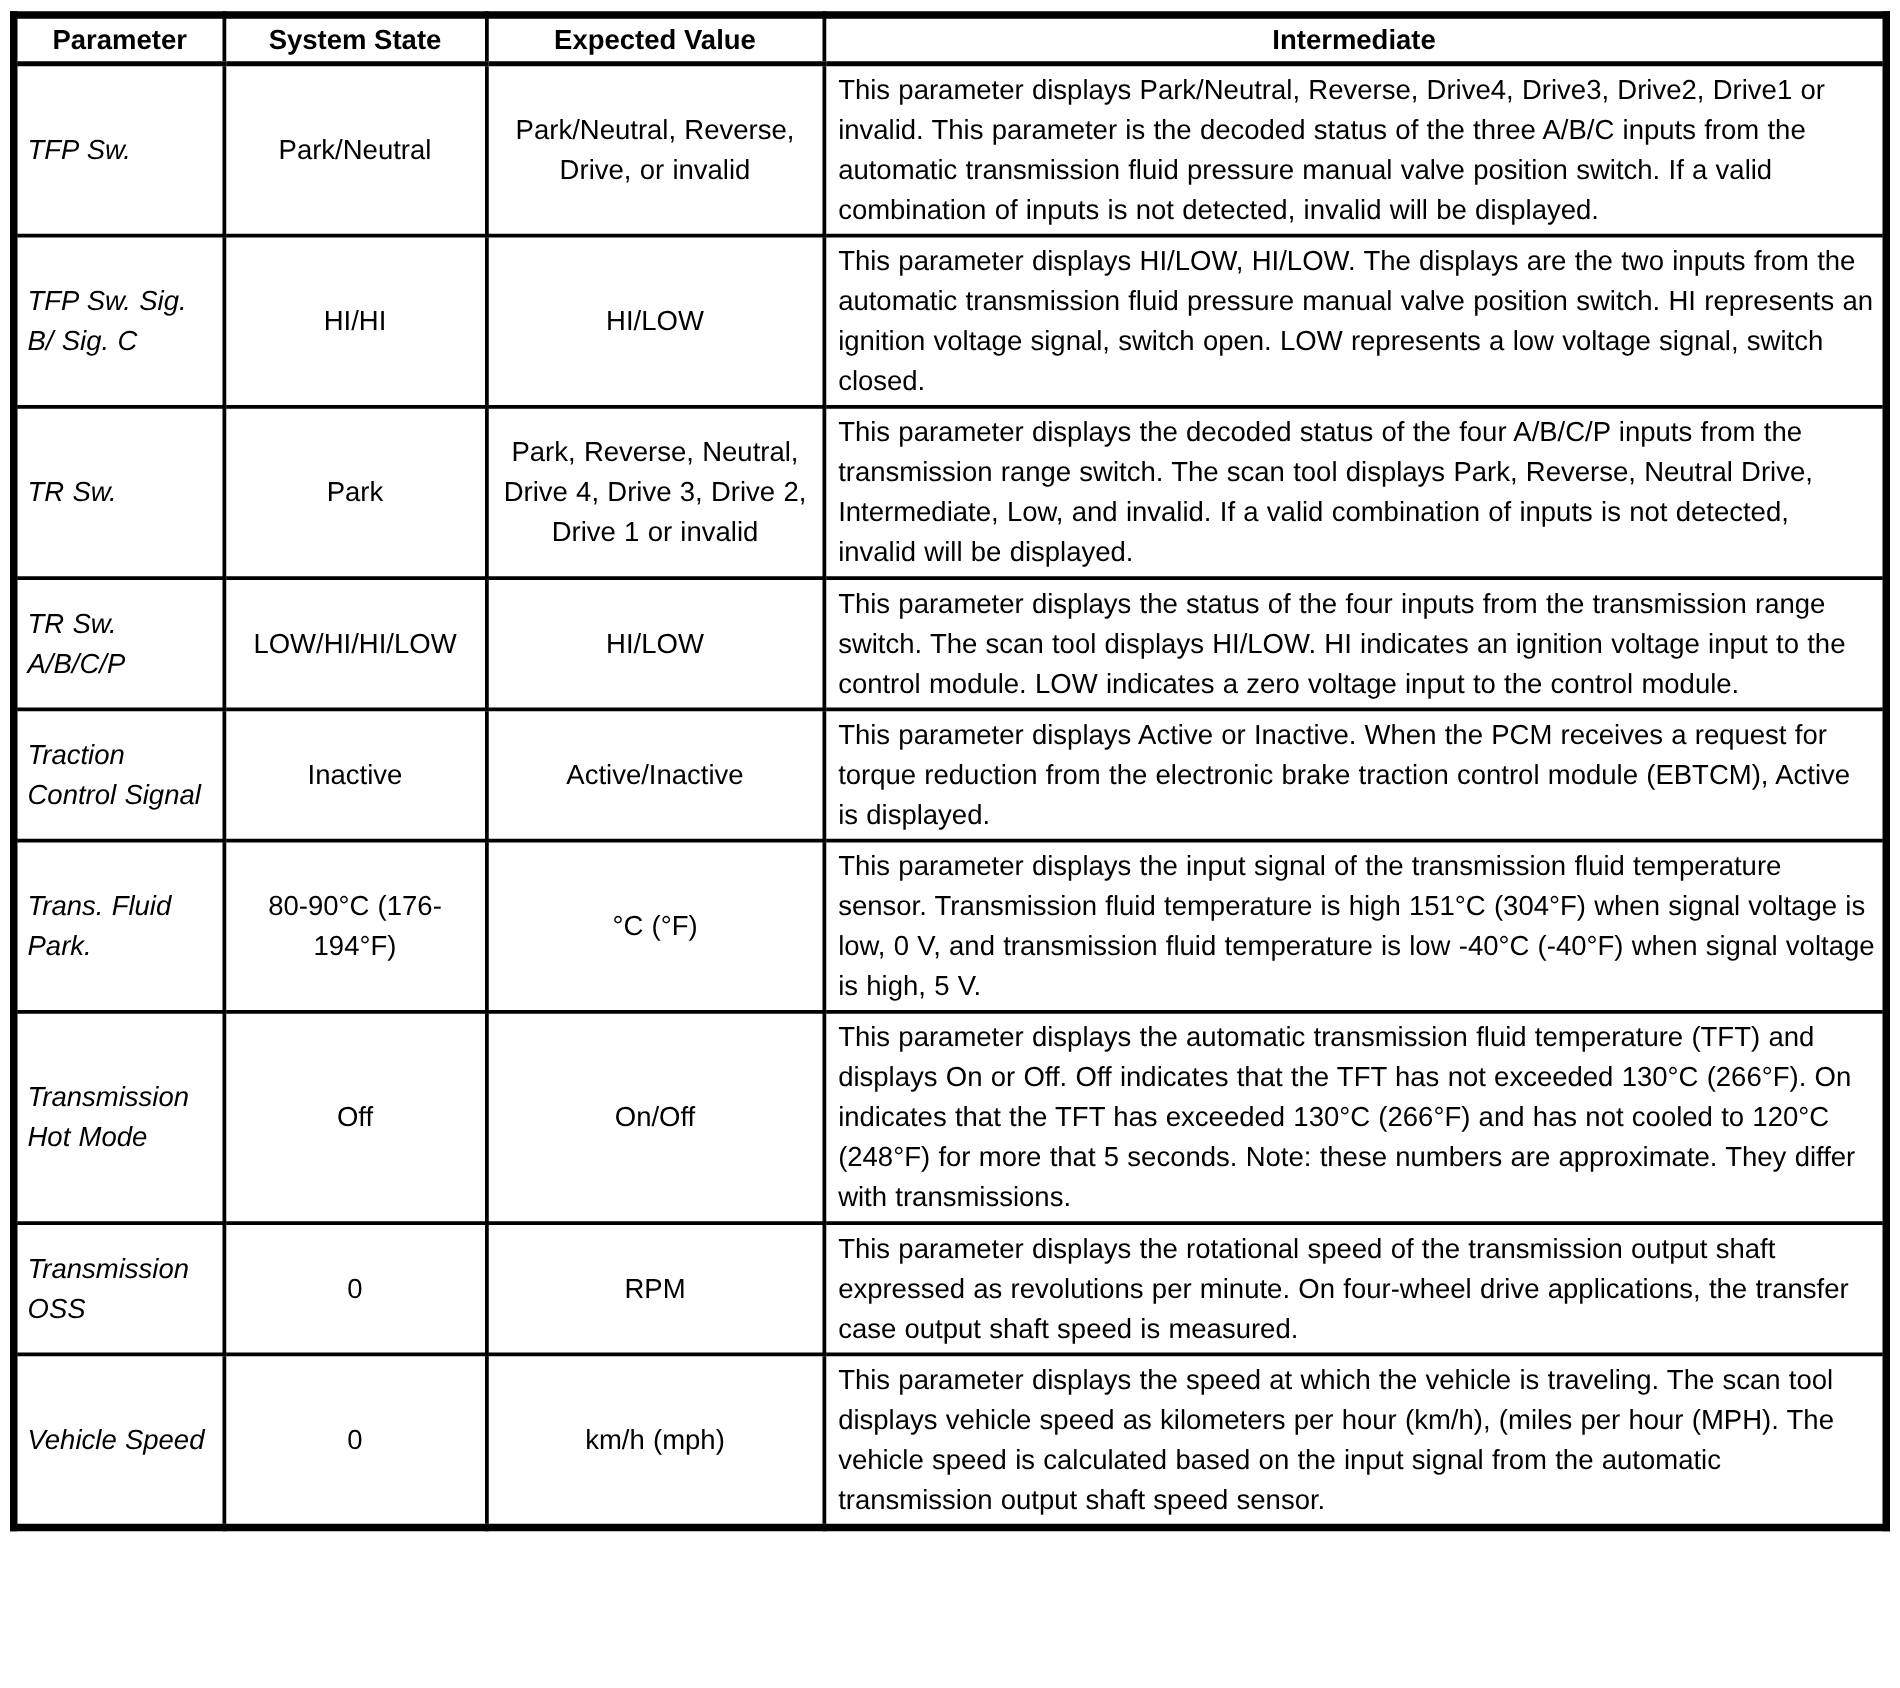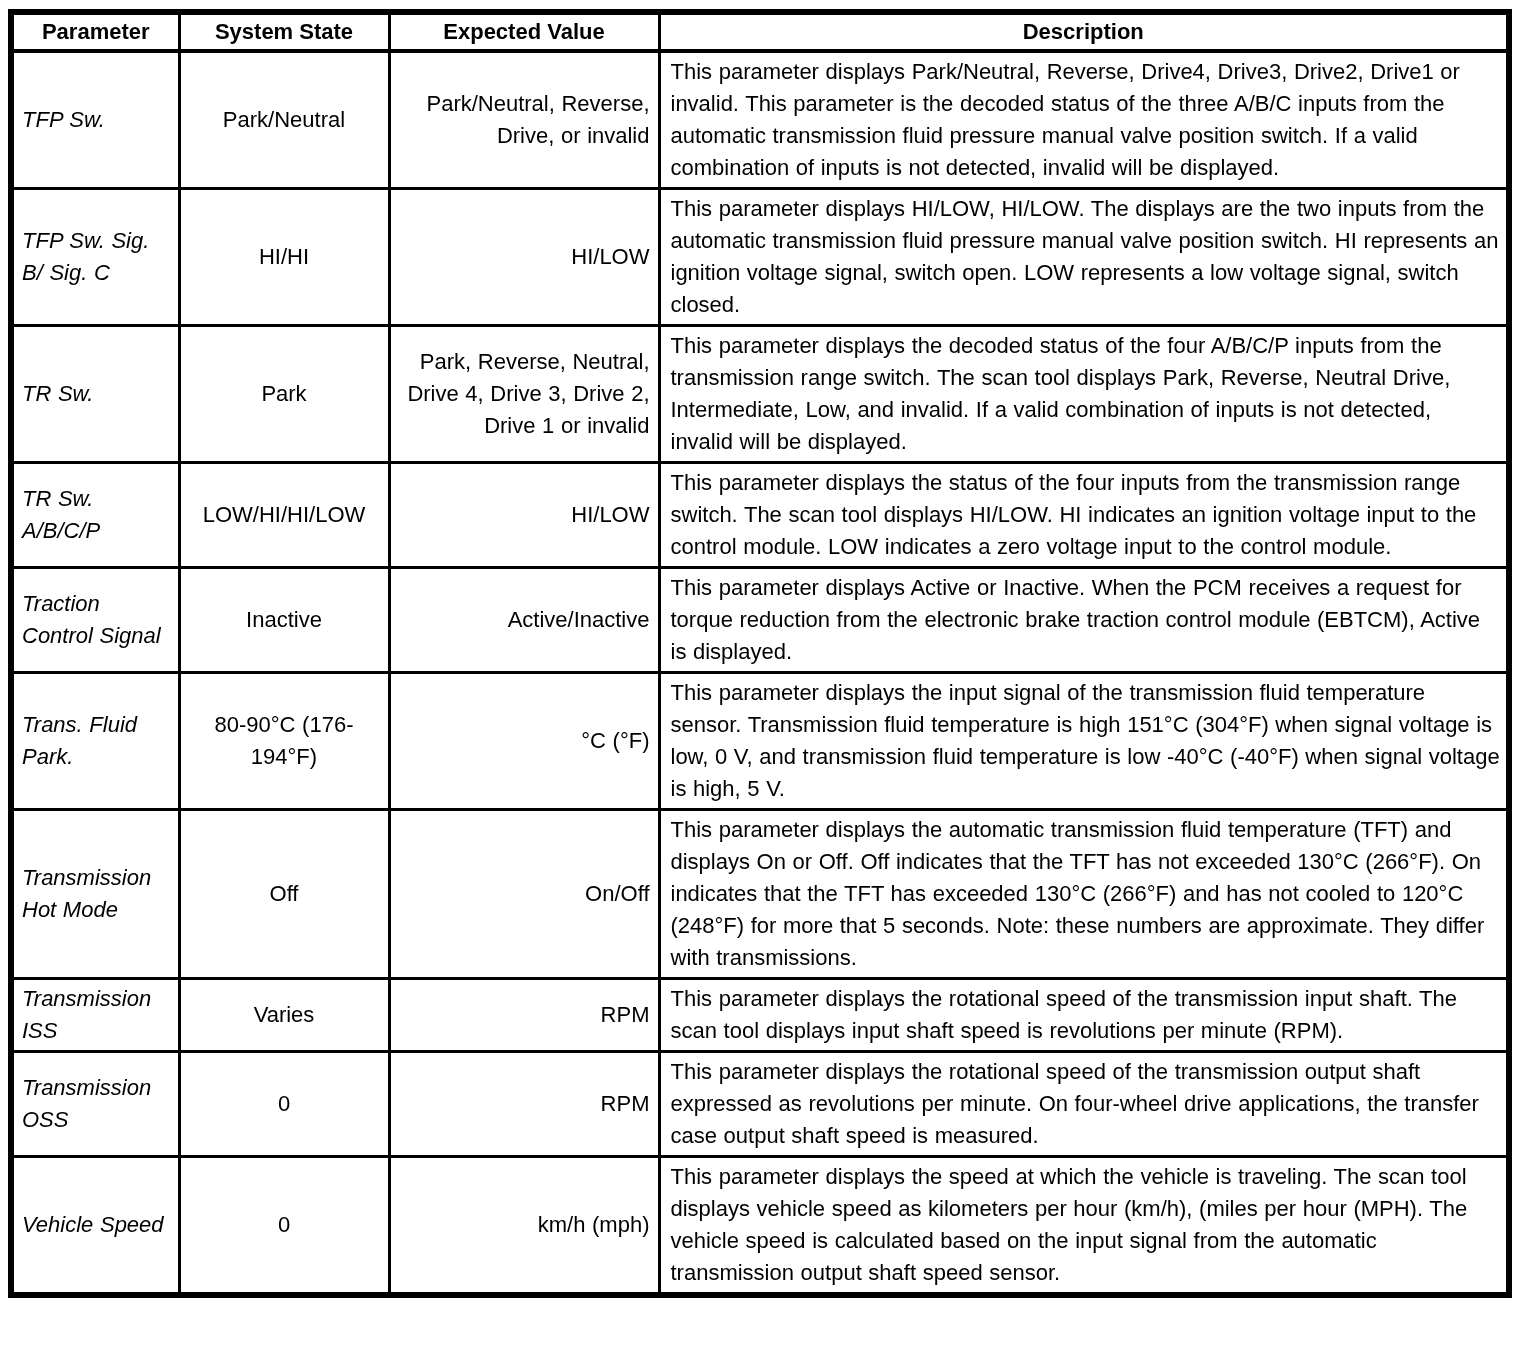--- a/index.html
+++ b/index.html
@@ -53,21 +53,21 @@
   td.td-param {
     text-align: left;
     padding-left: 8px;
     padding-right: 8px;
     font-style: italic;
   }
   td.td-state {
     text-align: center;
   }
   td.td-expected {
-    text-align: right;
+    text-align: center;
     padding-left: 8px;
     padding-right: 8px;
   }
   td.td-desc {
     text-align: left;
     padding-left: 10px;
     padding-right: 6px;
   }
 </style>
 </head>
@@ -79,21 +79,21 @@
       <col class="c-param">
       <col class="c-state">
       <col class="c-expected">
       <col class="c-desc">
     </colgroup>
     <thead>
       <tr>
         <th>Parameter</th>
         <th>System State</th>
         <th>Expected Value</th>
-        <th>Description</th>
+        <th>Intermediate</th>
       </tr>
     </thead>
     <tbody id="table-body">
     <tr>
           <td class="td-param">TFP Sw.</td>
           <td class="td-state">Park/Neutral</td>
           <td class="td-expected">Park/Neutral, Reverse, Drive, or invalid</td>
           <td class="td-desc">This parameter displays Park/Neutral, Reverse, Drive4, Drive3, Drive2, Drive1 or invalid. This parameter is the decoded status of the three A/B/C inputs from the automatic transmission fluid pressure manual valve position switch. If a valid combination of inputs is not detected, invalid will be displayed.</td>
         </tr>
         <tr>
@@ -126,26 +126,20 @@
           <td class="td-expected">°C (°F)</td>
           <td class="td-desc">This parameter displays the input signal of the transmission fluid temperature sensor. Transmission fluid temperature is high 151°C (304°F) when signal voltage is low, 0 V, and transmission fluid temperature is low -40°C (-40°F) when signal voltage is high, 5 V.</td>
         </tr>
         <tr>
           <td class="td-param">Transmission Hot Mode</td>
           <td class="td-state">Off</td>
           <td class="td-expected">On/Off</td>
           <td class="td-desc">This parameter displays the automatic transmission fluid temperature (TFT) and displays On or Off. Off indicates that the TFT has not exceeded 130°C (266°F). On indicates that the TFT has exceeded 130°C (266°F) and has not cooled to 120°C (248°F) for more that 5 seconds. Note: these numbers are approximate. They differ with transmissions.</td>
         </tr>
         <tr>
-          <td class="td-param">Transmission ISS</td>
-          <td class="td-state">Varies</td>
-          <td class="td-expected">RPM</td>
-          <td class="td-desc">This parameter displays the rotational speed of the transmission input shaft. The scan tool displays input shaft speed is revolutions per minute (RPM).</td>
-        </tr>
-        <tr>
           <td class="td-param">Transmission OSS</td>
           <td class="td-state">0</td>
           <td class="td-expected">RPM</td>
           <td class="td-desc">This parameter displays the rotational speed of the transmission output shaft expressed as revolutions per minute. On four-wheel drive applications, the transfer case output shaft speed is measured.</td>
         </tr>
         <tr>
           <td class="td-param">Vehicle Speed</td>
           <td class="td-state">0</td>
           <td class="td-expected">km/h (mph)</td>
           <td class="td-desc">This parameter displays the speed at which the vehicle is traveling. The scan tool displays vehicle speed as kilometers per hour (km/h), (miles per hour (MPH). The vehicle speed is calculated based on the input signal from the automatic transmission output shaft speed sensor.</td>

